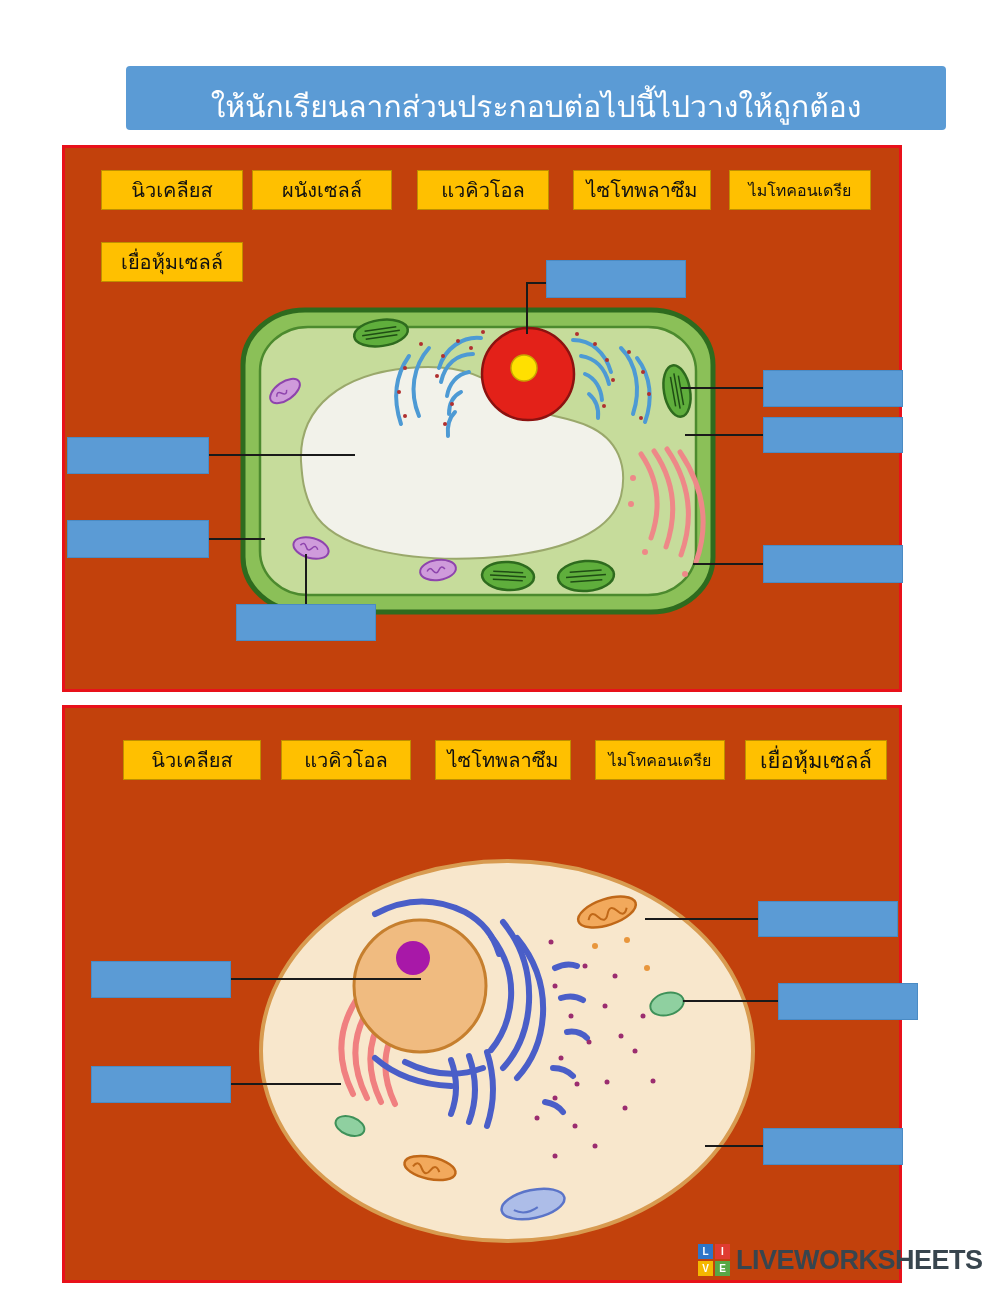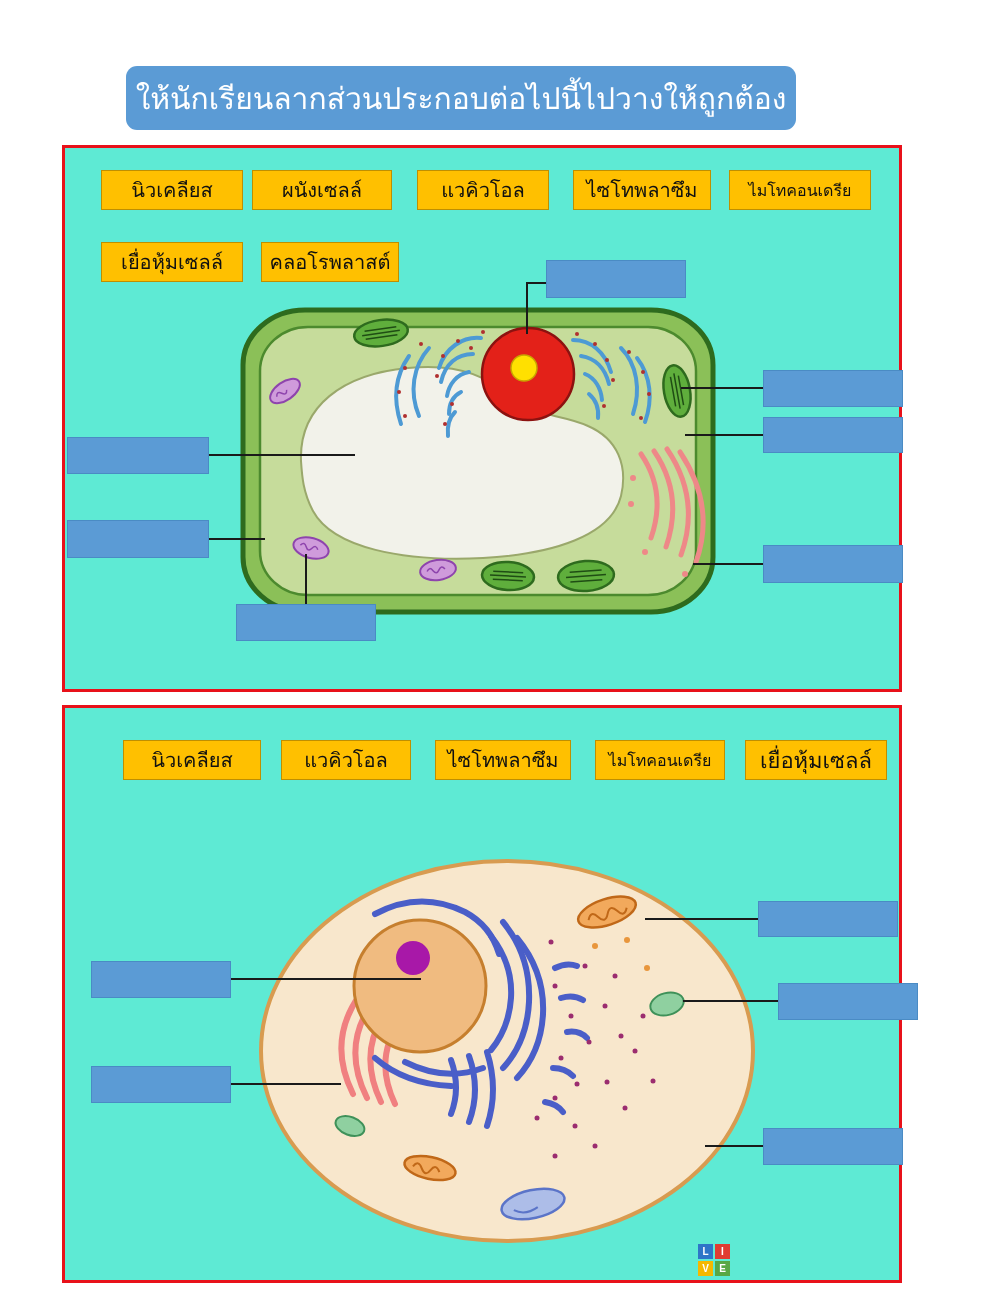--- a/index.html
+++ b/index.html
@@ -5,26 +5,26 @@
   html,body{margin:0;padding:0;background:#e9e9e9;}
   .page{
     position:relative;width:1000px;height:1291px;background:#ffffff;
     margin:0 auto;font-family:"Liberation Sans",sans-serif;overflow:hidden;
   }
   .name-line{
     position:absolute;top:16px;left:0;width:100%;text-align:center;
     font-family:"Liberation Serif",serif;font-size:24px;color:#111;
   }
   .instruction-banner{
-    position:absolute;left:126px;top:66px;width:670px;height:64px;
-    background:#5B9BD5;border-radius:11px;display:flex;align-items:center;
+    position:absolute;left:126px;top:66px;width:820px;height:64px;
+    background:#5B9BD5;border-radius:4px;display:flex;align-items:flex-end;
     justify-content:center;color:#ffffff;font-size:30px;
   }
   .panel{
-    position:absolute;left:62px;width:840px;background:#5eead4;
+    position:absolute;left:62px;width:840px;background:#c2410c;
     border:3px solid #E8111A;box-sizing:border-box;
   }
   .panel-plant{top:145px;height:547px;}
   .panel-animal{top:705px;height:578px;}
   .chip{
     position:absolute;height:40px;background:#FFC000;border:1px solid #BF8F00;
     box-sizing:border-box;display:flex;align-items:center;justify-content:center;
     font-size:20px;color:#111;cursor:grab;
   }
   .chip-sm{font-size:16px;}
@@ -62,21 +62,20 @@
   </div>
 
   <div class="panel panel-plant">
 
     <div class="chip" style="left:36px;top:22px;width:142px;">นิวเคลียส</div>
     <div class="chip" style="left:187px;top:22px;width:140px;">ผนังเซลล์</div>
     <div class="chip" style="left:352px;top:22px;width:132px;">แวคิวโอล</div>
     <div class="chip" style="left:508px;top:22px;width:138px;">ไซโทพลาซึม</div>
     <div class="chip chip-sm" style="left:664px;top:22px;width:142px;">ไมโทคอนเดรีย</div>
     <div class="chip" style="left:36px;top:94px;width:142px;">เยื่อหุ้มเซลล์</div>
-    <div class="chip" style="left:196px;top:94px;width:138px;">คลอโรพลาสต์</div>
 
     <svg class="cell-svg" style="left:168px;top:148px;" width="500" height="330" viewBox="0 0 500 330">
 
       <rect x="10" y="14" width="470" height="302" rx="62" ry="55" fill="#8BC058" stroke="#2E6B1E" stroke-width="5"></rect>
 
       <rect x="27" y="31" width="436" height="268" rx="48" ry="44" fill="#C6DC9B" stroke="#4C8A2E" stroke-width="2.5"></rect>
 
       <path d="M 68,165 C 66,110 110,78 175,72 C 225,67 255,80 275,100 C 295,120 330,118 355,130
                C 385,143 395,170 388,200 C 378,240 320,258 250,262 C 170,266 100,252 80,215
                C 70,196 69,180 68,165 Z" fill="#F2F2EA" stroke="#9AA86B" stroke-width="2"></path>
@@ -283,15 +282,16 @@
     <div class="drop" style="left:698px;top:420px;width:140px;height:37px;"></div>
   </div>
 
   <div class="brand">
     <div class="logo-grid">
       <div class="logo-sq" style="background:#2E75C8;">L</div>
       <div class="logo-sq" style="background:#E03C31;">I</div>
       <div class="logo-sq" style="background:#F5B800;">V</div>
       <div class="logo-sq" style="background:#58A846;">E</div>
     </div>
+    <span class="brand-text">LIVEWORKSHEETS</span>
   </div>
 
 </div>
 
 </body></html>

